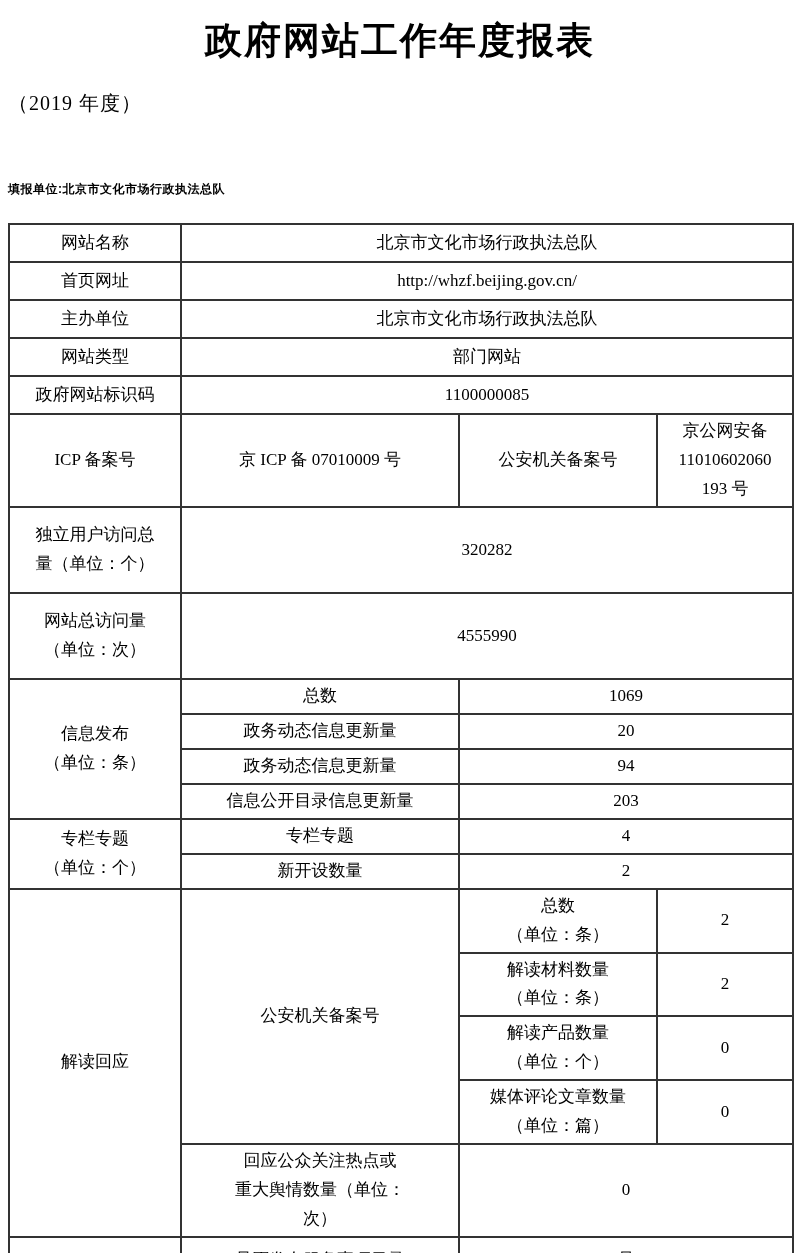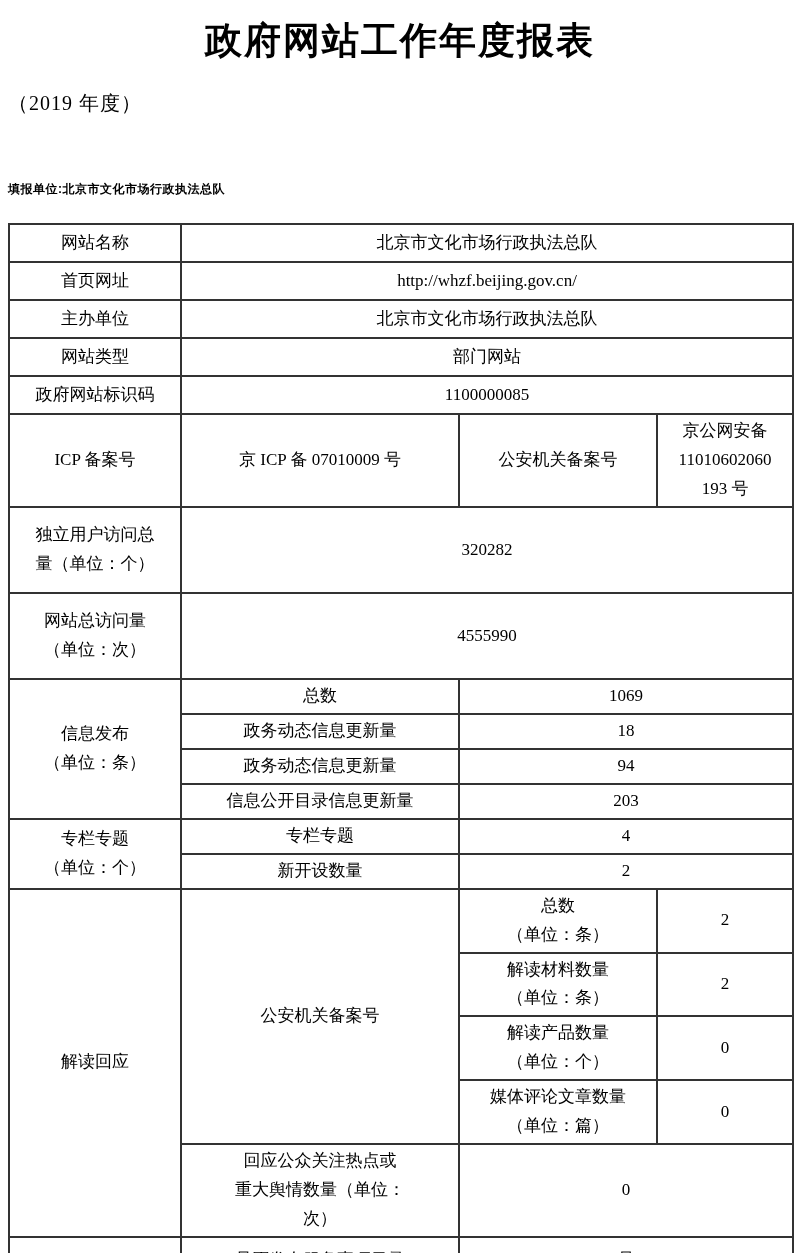--- a/index.html
+++ b/index.html
@@ -118,21 +118,21 @@
       </tr>
 
       <tr class="h35">
         <td rowspan="4">信息发布
 （单位：条）</td>
         <td>总数</td>
         <td colspan="2">1069</td>
       </tr>
       <tr class="h35">
         <td>政务动态信息更新量</td>
-        <td colspan="2">18</td>
+        <td colspan="2">20</td>
       </tr>
       <tr class="h35">
         <td>政务动态信息更新量</td>
         <td colspan="2">94</td>
       </tr>
       <tr class="h35">
         <td>信息公开目录信息更新量</td>
         <td colspan="2">203</td>
       </tr>
 

